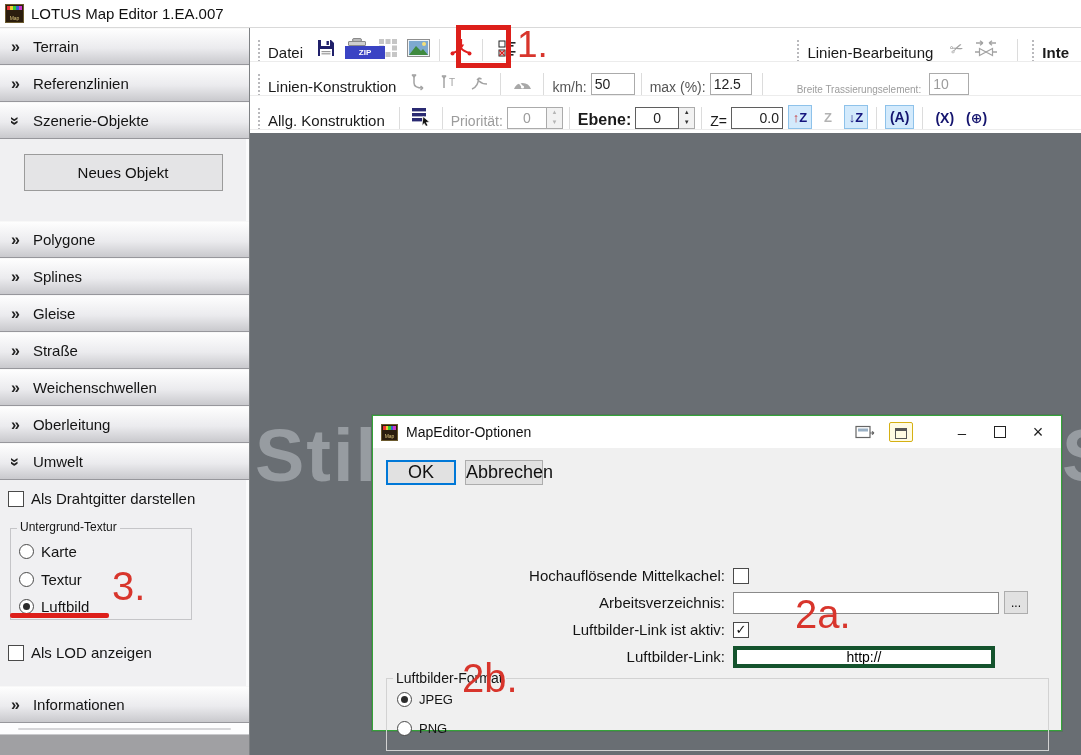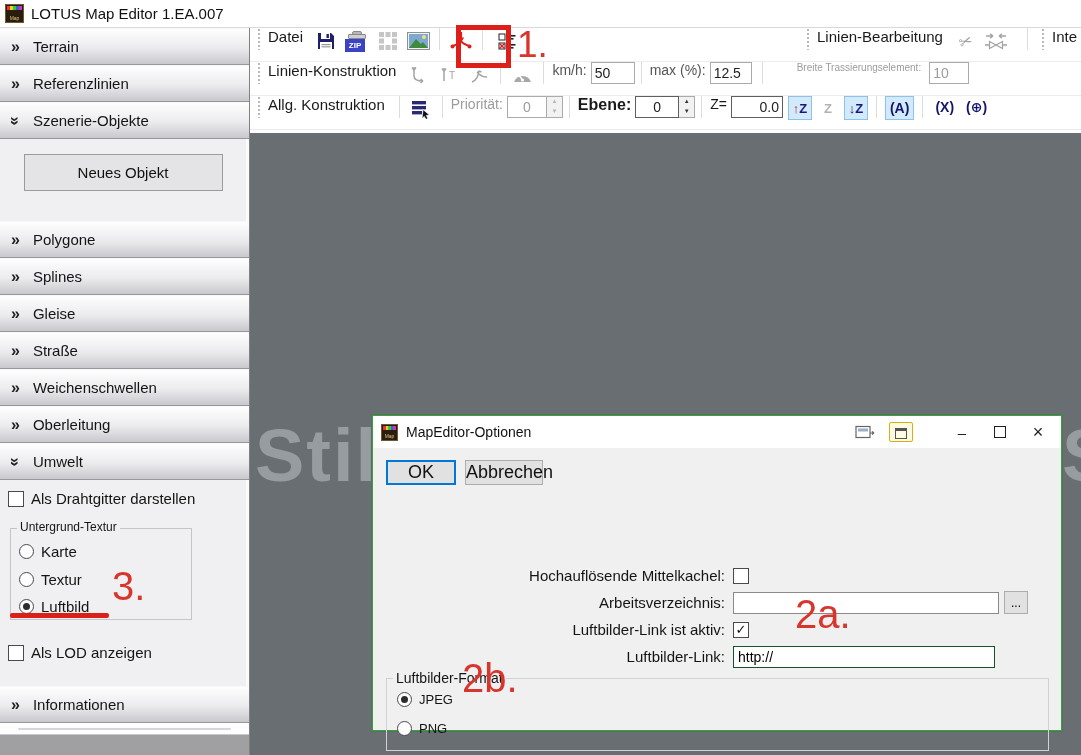--- a/index.html
+++ b/index.html
@@ -38,21 +38,21 @@
   .groupbox .legend { position:absolute; top:-9px; left:6px; background:#f0f0f2; padding:0 3px; font-size:12px; color:#141414; }
   .radio-row { display:flex; align-items:center; gap:7px; position:absolute; left:8px; }
   .radio { width:15px; height:15px; border:1px solid #4a4a4a; border-radius:50%; background:#fff; position:relative; }
   .radio.selected::after { content:""; position:absolute; inset:3px; background:#2c2c2c; border-radius:50%; }
   .radio-label { font-size:15px; color:#141414; }
   .sb-footer-strip { height:12px; background:#fdfdfe; border-bottom:1px solid #c9c9cc; position:relative; }
   .sb-footer-strip::after { content:""; position:absolute; left:18px; right:18px; top:5px; height:2px; background:#d6d6d9; border-radius:2px; }
 
   
   .toolbars { position:absolute; left:250px; top:28px; right:0; background:#fff; }
-  .tb-row { height:34px; border-bottom:1px solid #ececec; display:flex; align-items:flex-start; background:#fff; }
+  .tb-row { height:34px; border-bottom:1px solid #ececec; display:flex; align-items:flex-end; background:#fff; }
   .gripper { width:5px; height:22px; margin:0 4px 0 7px;
     background-image:radial-gradient(circle,#b9b9bc 1px,transparent 1.2px); background-size:4px 4px; }
   .tb-label { font-size:15px; color:#1a1a1a; margin:0 8px 0 2px; white-space:nowrap; }
   .tb-label.gray { color:#9c9c9c; }
   .tb-sep { width:1px; height:22px; background:#dcdcdc; margin:0 6px; }
   .tb-btn { width:28px; height:26px; display:flex; align-items:center; justify-content:center; margin:0 1px; }
   .tb-input { height:22px; border:1px solid #ababab; font-size:14px; padding:0 3px; font-family:inherit; color:#222; }
   .tb-input.gray { color:#9c9c9c; }
   .spinwrap { display:flex; align-items:stretch; height:22px; }
   .spin-btns { width:16px; display:flex; flex-direction:column; border:1px solid #ababab; border-left:none; }
@@ -89,21 +89,21 @@
   .win-close { font-size:18px; }
   .dlg-body { position:relative; height:283px; }
   .dlg-btn { position:absolute; height:25px; background:#e1e1e1; font-size:18px; color:#111; font-family:inherit;
     border:1px solid #adadad; }
   .btn-ok { left:13px; top:12px; width:70px; border:2px solid #0078d7; }
   .btn-cancel { left:92px; top:12px; width:78px; }
   .fields { position:absolute; left:0; top:114px; right:0; }
   .f-row { height:27px; display:flex; align-items:center; }
   .f-label { width:360px; text-align:right; padding-right:8px; font-size:15px; color:#141414; }
   .f-input { height:22px; border:1px solid #8a8a8a; background:#fff; font-size:14px; padding:0 4px; font-family:inherit; }
-  .f-input.focused { border:1px solid #14532d; }
+  .f-input.focused { border:4px solid #14532d;text-align:center; }
   .browse-btn { width:24px; height:23px; margin-left:5px; background:#e1e1e1; border:1px solid #adadad; font-size:12px; line-height:10px; }
   .fmt-group { position:absolute; left:13px; top:230px; width:663px; height:73px; border:1px solid #d2d2d2; }
   .fmt-group .legend { position:absolute; top:-9px; left:6px; background:#f0f0f0; padding:0 3px; font-size:14px; color:#141414; }
 
   
   .ann { position:absolute; z-index:30; color:#d8352c; font-size:40px; line-height:1; }
   .ann-rect { position:absolute; left:456px; top:25px; width:55px; height:43px; border:5px solid #dd1f1a; z-index:25; }
   .ann-1 { left:517px; top:26px; font-size:37px; }
   .ann-2a { left:795px; top:594px; }
   .ann-2b { left:462px; top:658px; }
@@ -213,21 +213,21 @@
           <rect x="10.5" y="3" width="2.4" height="4" fill="#20206a"></rect>
           <rect x="4" y="11" width="12" height="7" fill="#fff"></rect>
           <rect x="5.5" y="13" width="9" height="1.2" fill="#999"></rect>
           <rect x="5.5" y="15.2" width="9" height="1.2" fill="#999"></rect>
         </svg>
       </div>
       <div class="tb-btn" style="width:30px;">
         <div style="position:relative; width:26px; height:21px;">
           <div style="position:absolute; left:8px; top:0; width:10px; height:4px; background:#b9b9b9; border:1px solid #8a8a8a; border-radius:2px;"></div>
           <div style="position:absolute; left:4px; top:3px; width:18px; height:5px; background:#cfcfcf; border:1px solid #8a8a8a; border-radius:1px;"></div>
-          <div style="position:absolute; left:1px; top:8px; width:20px; height:13px; background:#3a43c4; color:#fff; font-size:8px; font-weight:bold; text-align:center; line-height:13px;">ZIP</div>
+          <div style="position:absolute; left:1px; top:8px; width:40px; height:13px; background:#3a43c4; color:#fff; font-size:8px; font-weight:bold; text-align:center; line-height:13px;">ZIP</div>
         </div>
       </div>
       <div class="tb-btn">
         <svg width="20" height="20" viewBox="0 0 20 20">
           <g fill="#c6c6c6">
             <rect x="1" y="1" width="5" height="5"></rect>
               <rect x="7.5" y="1" width="5" height="5"></rect>
               <rect x="14" y="1" width="5" height="5"></rect>
             <rect x="1" y="7.5" width="5" height="5"></rect>
               <rect x="14" y="7.5" width="5" height="5"></rect>
@@ -284,21 +284,21 @@
             <path d="M2 4 h7 M9 4 l-3 -2.2 M9 4 l-3 2.2"></path>
             <path d="M22 4 h-7 M15 4 l3 -2.2 M15 4 l3 2.2"></path>
             <path d="M1 13 h4 M19 13 h4"></path>
           </g>
           <path d="M5.5 9.5 L12 13 L5.5 16.5 Z" fill="none" stroke="#a3a3a3" stroke-width="1.2"></path>
           <path d="M18.5 9.5 L12 13 L18.5 16.5 Z" fill="none" stroke="#a3a3a3" stroke-width="1.2"></path>
         </svg>
       </div>
       <div class="tb-sep" style="margin-left:16px;"></div>
       <div class="gripper"></div>
-      <span class="tb-label" style="margin-right:4px;">Inte</span>
+      <span class="tb-label" style="margin-right:12px;font-weight:bold;">Inte</span>
     </div>
 
     <div class="tb-row">
       <div class="gripper"></div>
       <span class="tb-label">Linien-Konstruktion</span>
       <div class="tb-btn">
         <svg width="20" height="20" viewBox="0 0 20 20">
           <g stroke="#a3a3a3" stroke-width="1.5" fill="none">
             <path d="M5 2 v9"></path>
               <path d="M5 11 C5 15 9 16 14 16"></path>

